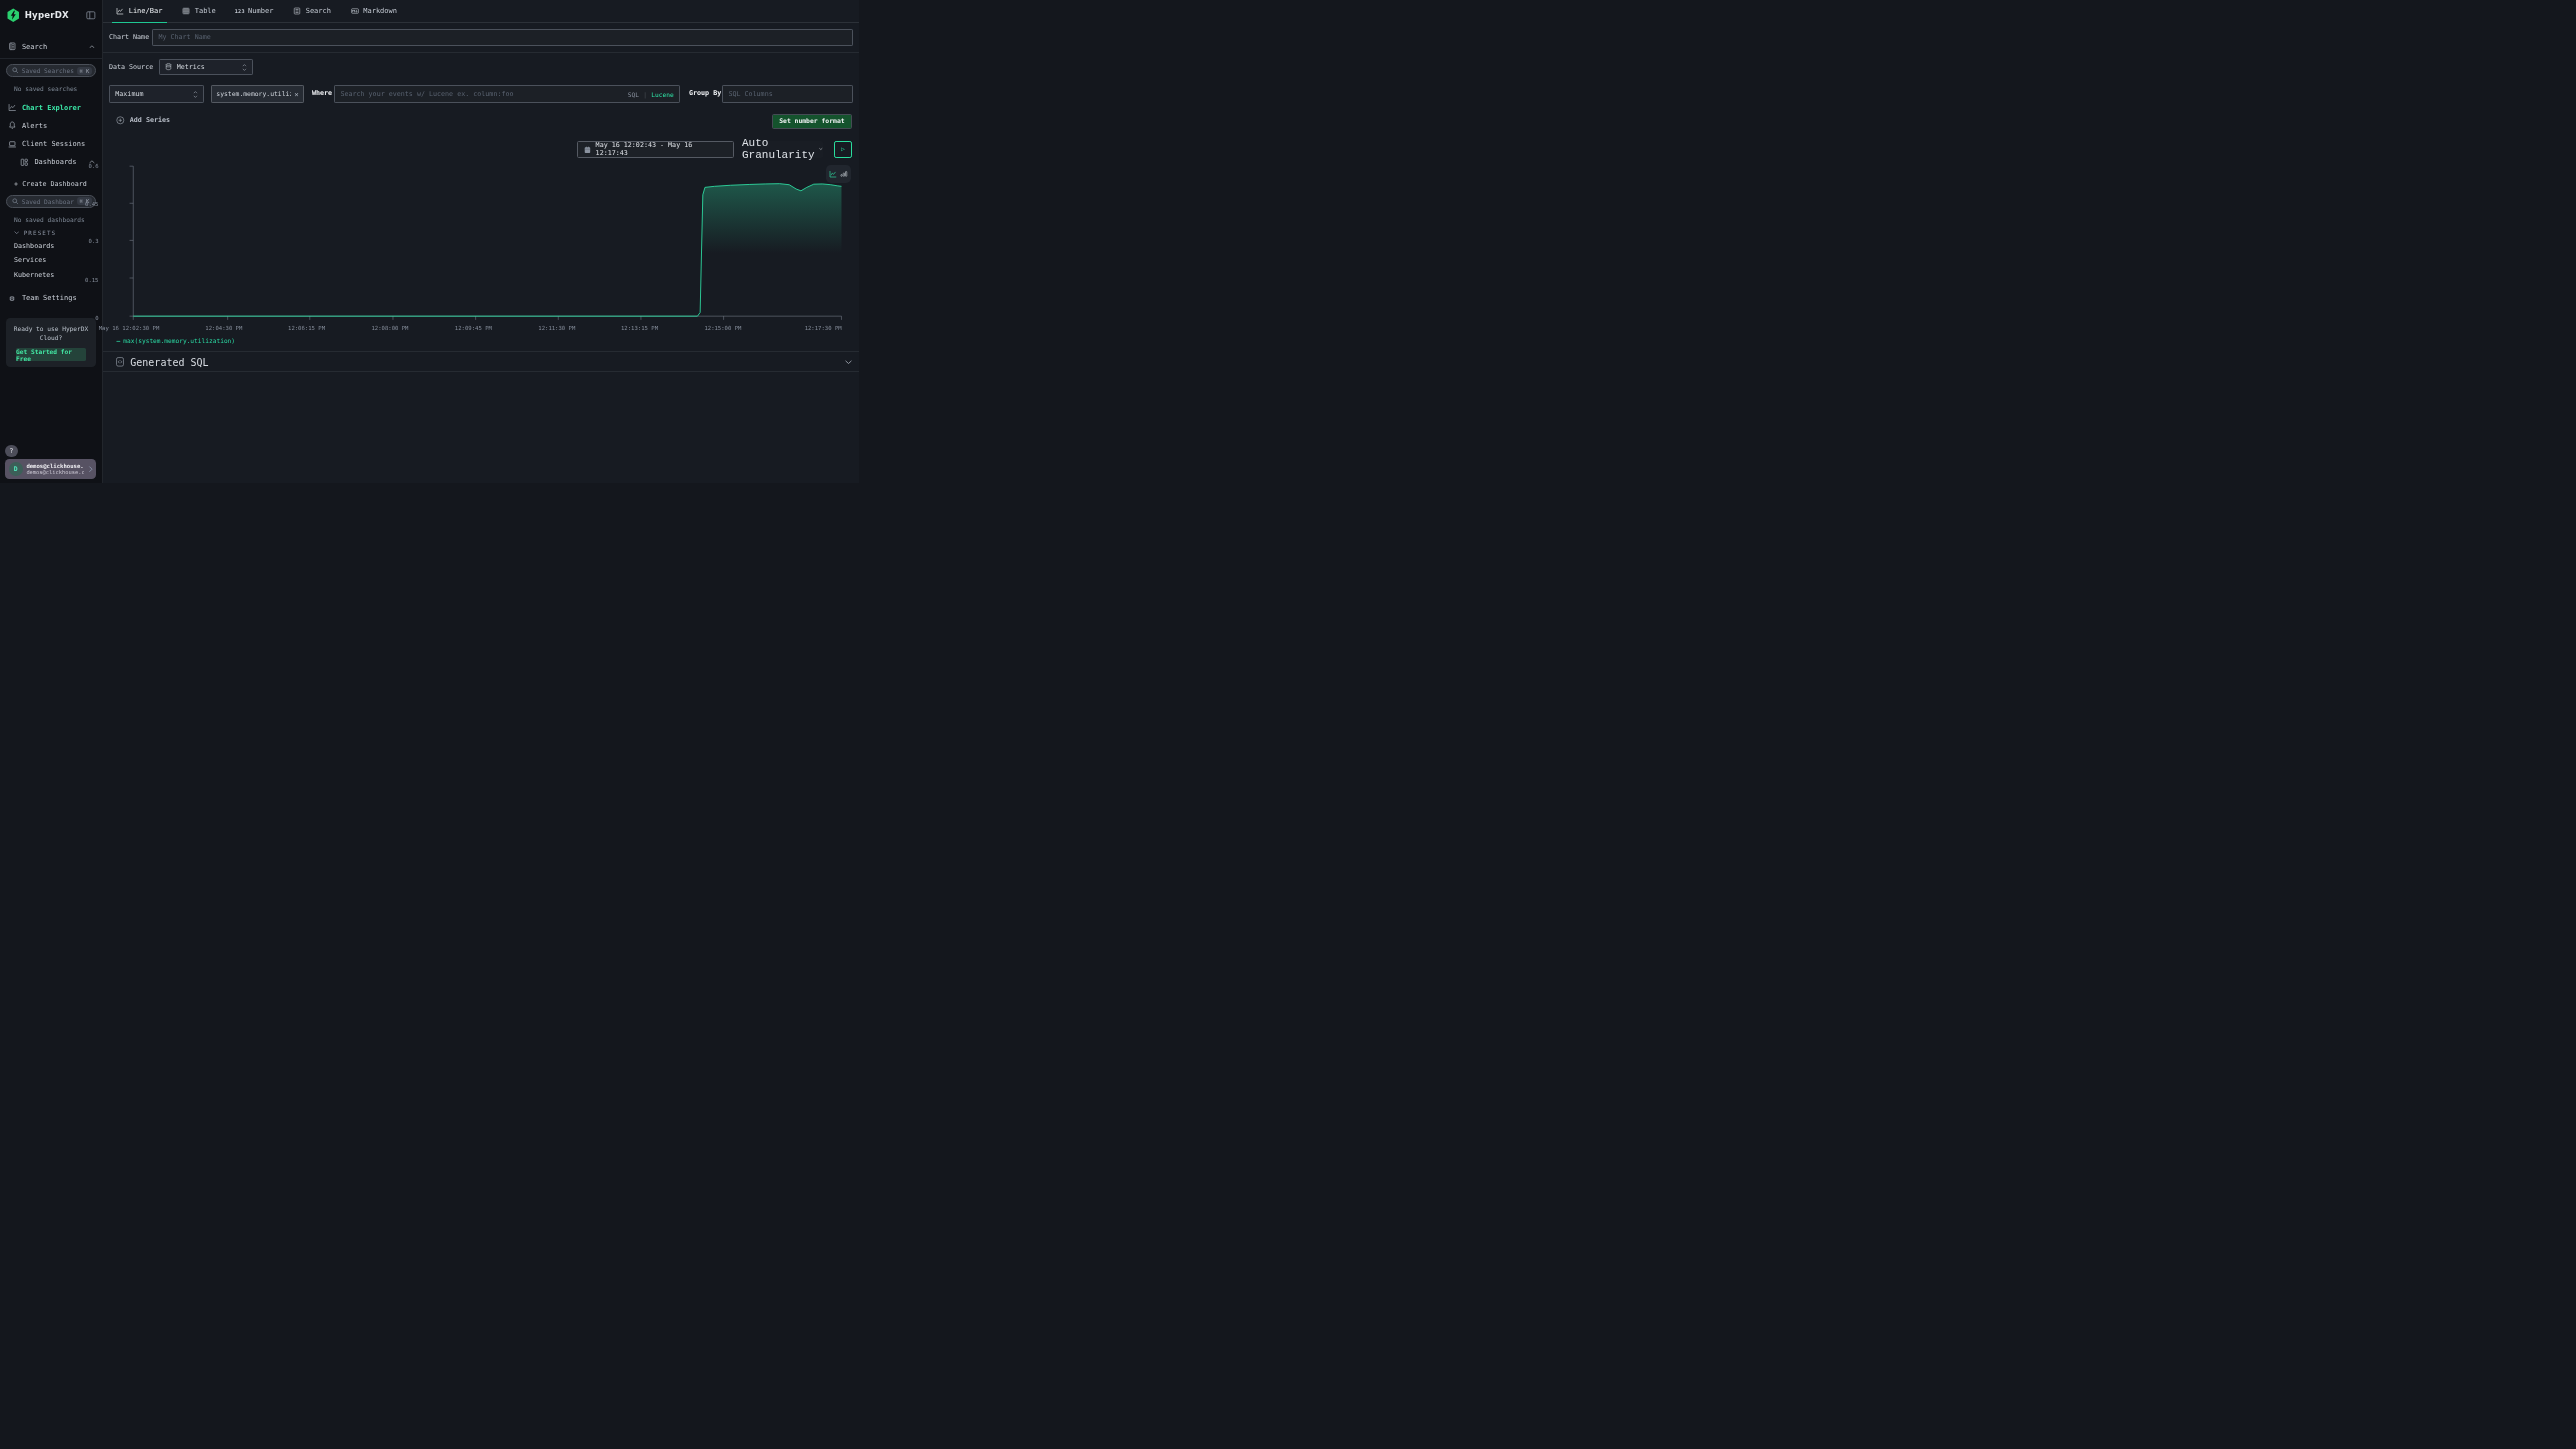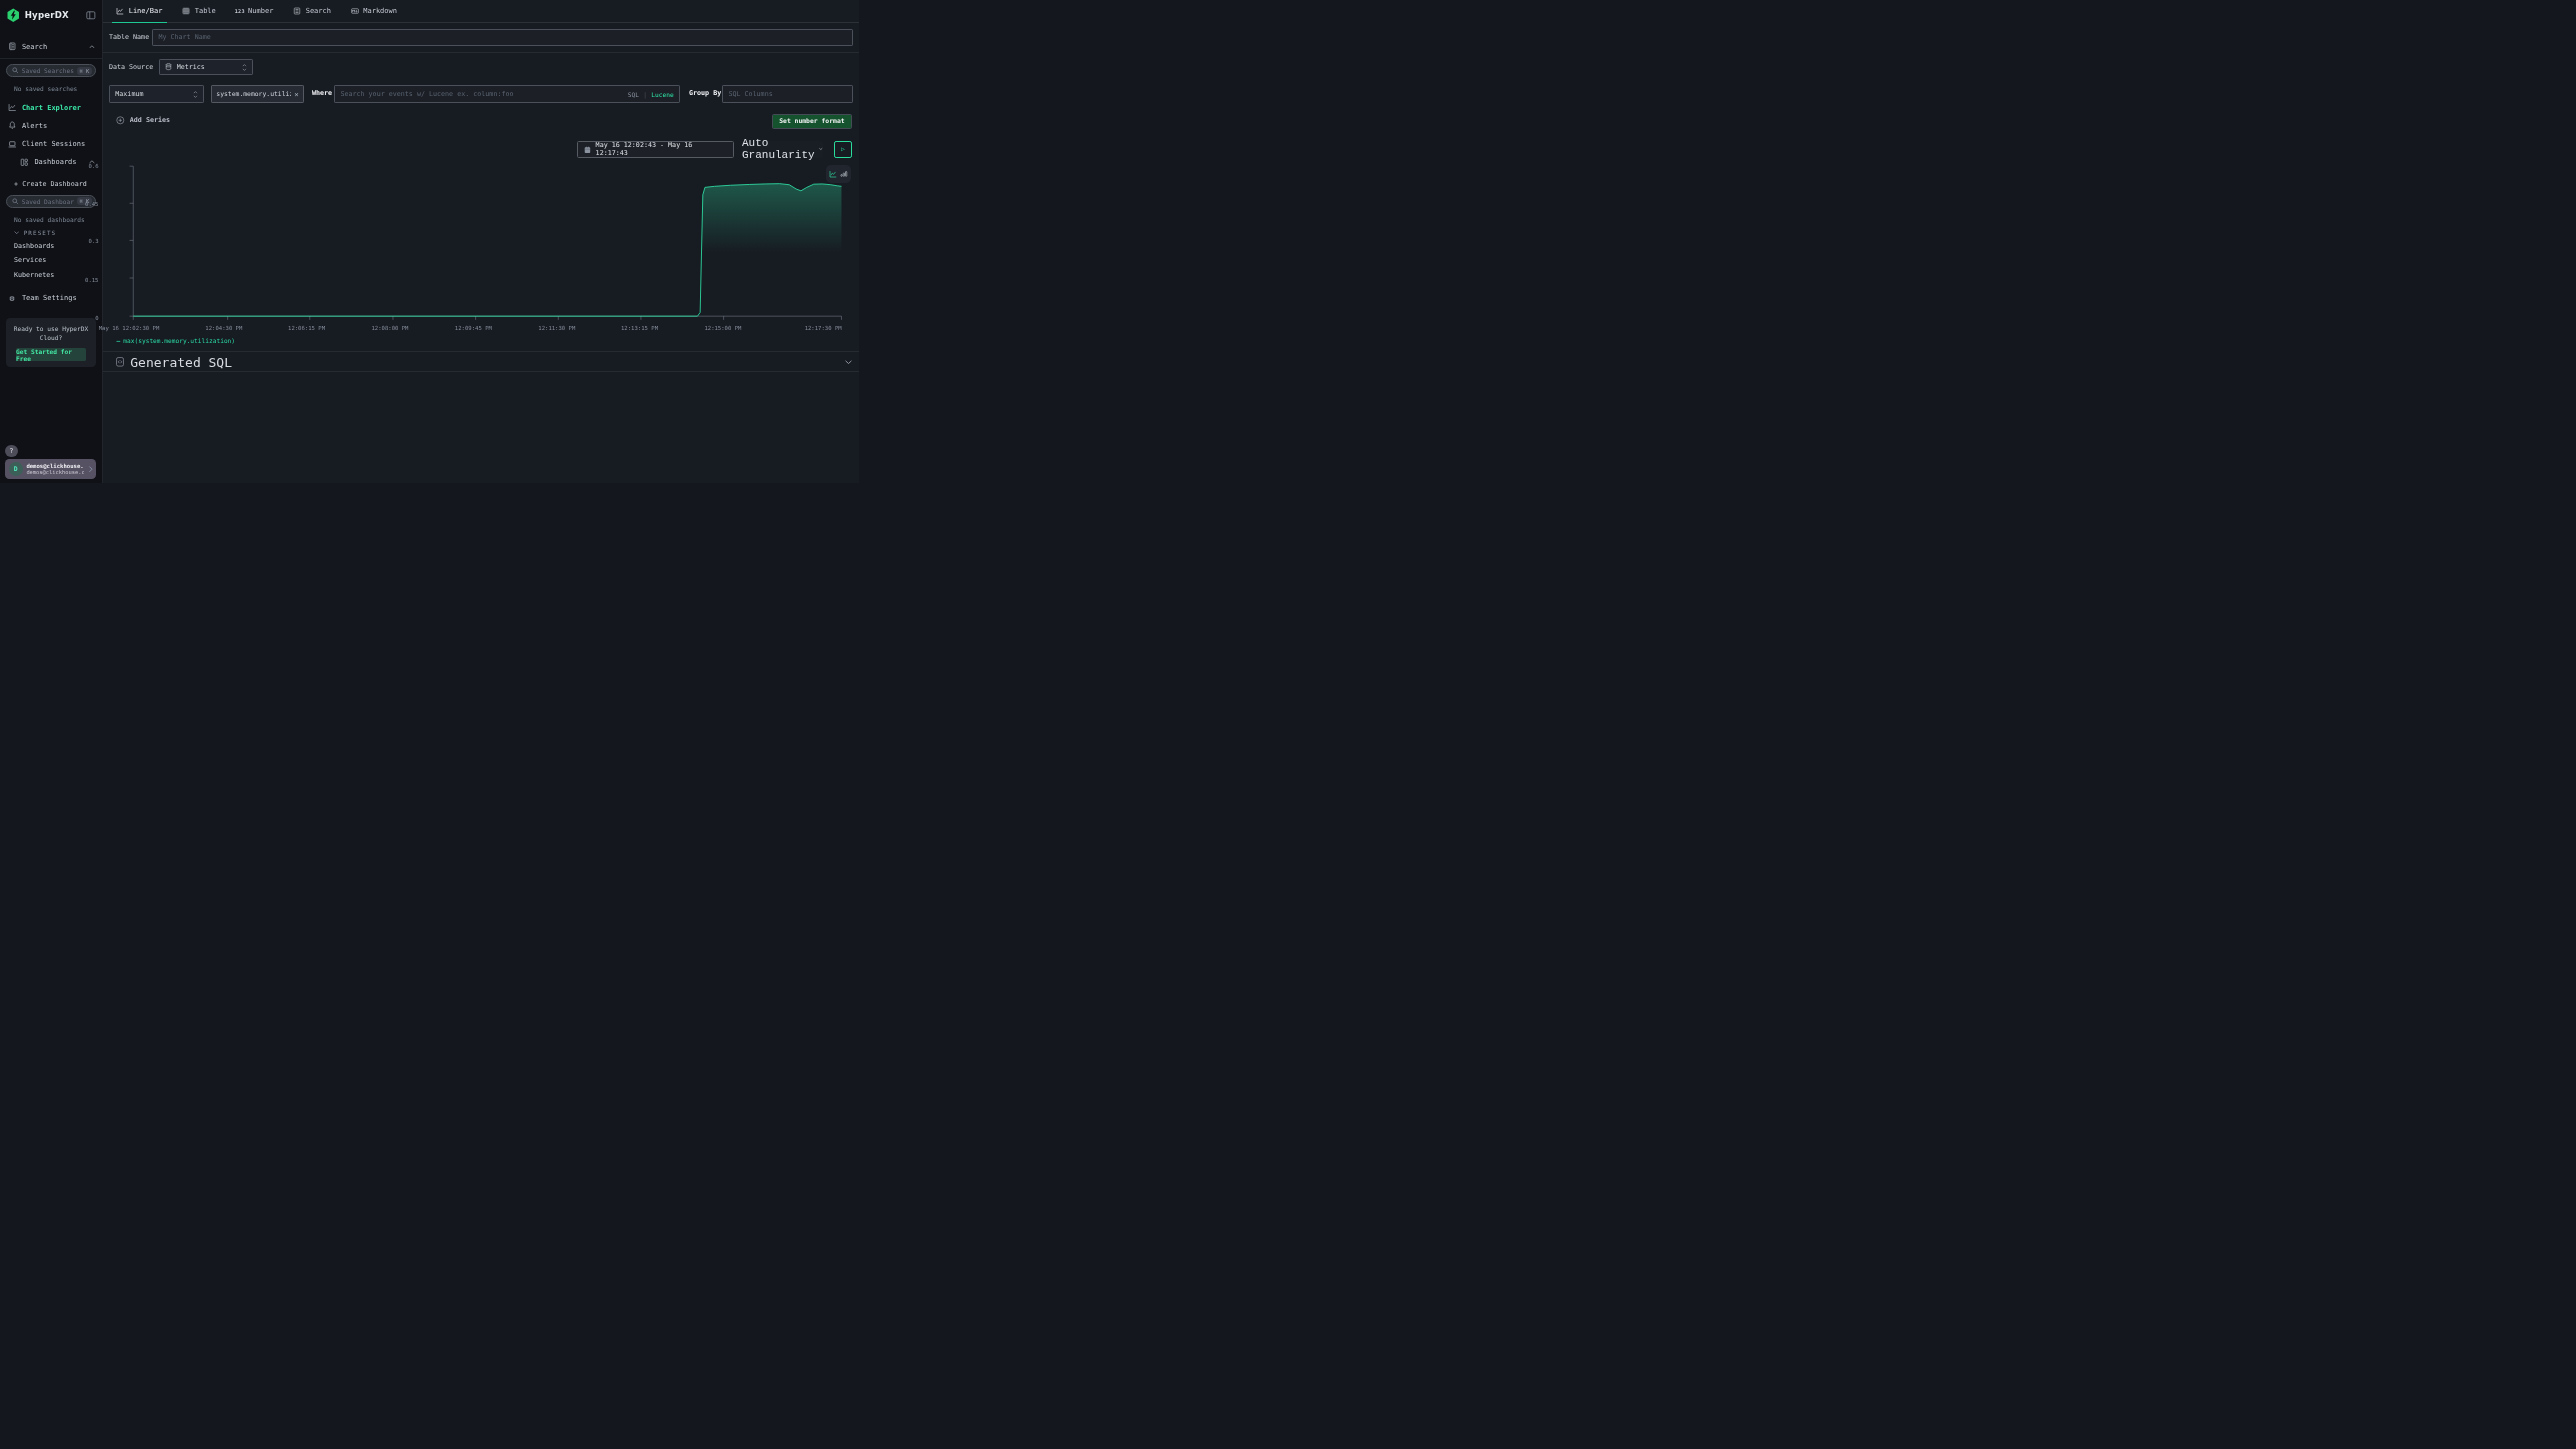--- a/index.html
+++ b/index.html
@@ -124,21 +124,21 @@
   #xticks span { position:absolute; transform:translateX(-50%); color:#868e9b; font-size:5.6px; white-space:nowrap; }
   #xticks span.last { transform:translateX(-97%); }
   #legend { position:absolute; left:13.4px; top:337px; display:flex; align-items:center; gap:3.2px;
     color:#2bd8a2; font-size:6.2px; cursor:pointer; }
   #legend .dash { font-weight:bold; }
 
   #divider-2 { top:351px; }
   #gsql-row { position:absolute; left:0; right:0; top:352px; height:20px; display:flex; align-items:center;
     padding:0 7.5px 0 13.4px; gap:5.9px; cursor:pointer; }
   #gsql-row .gicon { width:8px; height:9.7px; color:#9aa2ad; }
-  #gsql-row .glabel { color:#d8dce2; font-size:13px; }
+  #gsql-row .glabel { color:#d8dce2; font-size:10px; }
   #gsql-row .gchev { margin-left:auto; color:#aab1bc; }
   #divider-3 { top:371px; }
 
   .chev { display:block; }
 </style>
 </head>
 <body>
 
 <div id="app">
 
@@ -322,21 +322,21 @@
           <svg viewBox="0 0 16 16" width="8" height="8" fill="none" stroke="currentColor" stroke-width="1.2">
               <rect x="1.2" y="3.5" width="13.6" height="9" rx="1.5"></rect>
               <path d="M3.3,10.5 V6 L5.2,8.1 7.1,6 V10.5"></path>
               <path d="M10.8,6 V10.3 M9.3,8.9 l1.5,1.6 1.5,-1.6"></path>
             </svg>
         </span>
         <span>Markdown</span>
       </div>
     </div>
 
-    <span class="flabel" id="chart-name-label">Table Name</span>
+    <span class="flabel" id="chart-name-label">Chart Name</span>
     <div class="inp" id="chart-name-input">
       <input placeholder="My Chart Name" style="">
     </div>
 
     <div class="divider" id="divider-1"></div>
 
     <span class="flabel" id="data-source-label">Data Source</span>
     <div class="sel" id="data-source-select">
       <svg width="7" height="7.5" viewBox="0 0 14 15" fill="none" stroke="#c6ccd4" stroke-width="1.2">
         <ellipse cx="7" cy="3" rx="4.6" ry="1.7"></ellipse>

